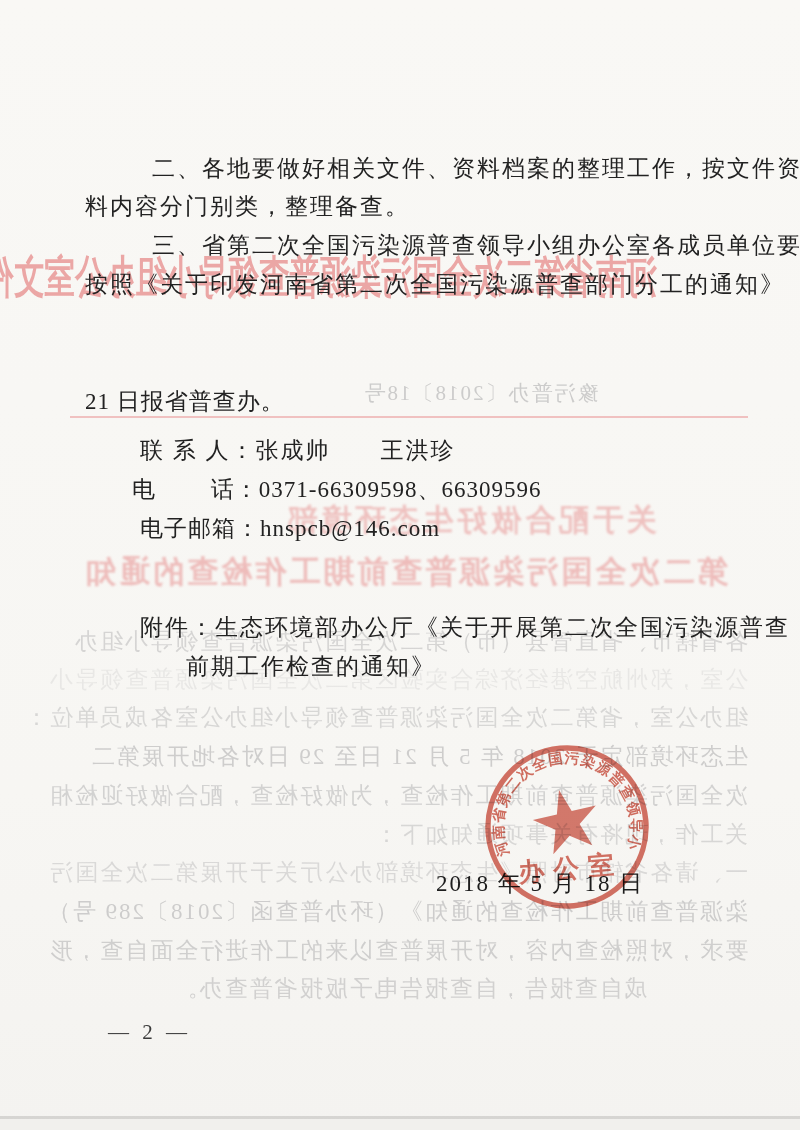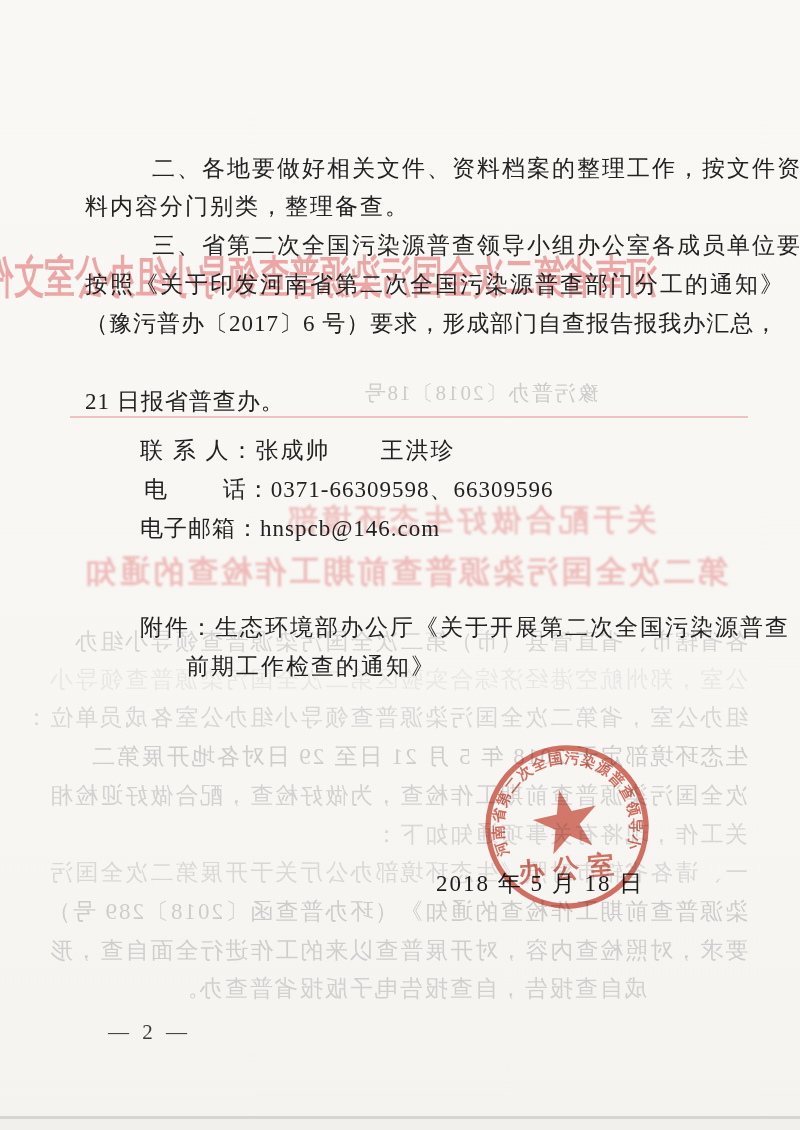--- a/index.html
+++ b/index.html
@@ -99,25 +99,24 @@
     <div class="bleed-item bleed-body" style="top:896px;opacity:0.34">染源普查前期工作检查的通知》（环办普查函〔2018〕289 号）</div>
     <div class="bleed-item bleed-body" style="top:935px;opacity:0.32">要求，对照检查内容，对开展普查以来的工作进行全面自查，形</div>
     <div class="bleed-item bleed-body" style="top:973px;opacity:0.30;text-align:center">成自查报告，自查报告电子版报省普查办。</div>
   </div>
 
   <div class="ink">
     <div class="bodyline" style="top:155px;left:152px">二、各地要做好相关文件、资料档案的整理工作，按文件资</div>
     <div class="bodyline" style="top:193px;left:85px">料内容分门别类，整理备查。</div>
     <div class="bodyline" style="top:232px;left:152px">三、省第二次全国污染源普查领导小组办公室各成员单位要</div>
     <div class="bodyline" style="top:271px;left:85px">按照《关于印发河南省第二次全国污染源普查部门分工的通知》</div>
-    <div class="bodyline num" style="top:310px;left:85px">（豫污普办〔2017〕6 号）要求，形成部门自查报告报我办汇总，</div>
     <div class="bodyline num" style="top:388px;left:85px">21 日报省普查办。</div>
 
     <div class="bodyline" style="top:437px;left:140px">联 系 人：张成帅　　王洪珍</div>
-    <div class="bodyline num" style="top:476px;left:144px">电　　 话：0371-66309598、66309596</div>
+    <div class="bodyline num" style="top:476px;left:132px">电　　 话：0371-66309598、66309596</div>
     <div class="bodyline num" style="top:515px;left:140px">电子邮箱：hnspcb@146.com</div>
 
     <div class="bodyline" style="top:614px;left:140px">附件：生态环境部办公厅《关于开展第二次全国污染源普查</div>
     <div class="bodyline" style="top:653px;left:186px">前期工作检查的通知》</div>
 
     <div class="date-line">2018 年 5 月 18 日</div>
     <div class="page-number">— 2 —</div>
   </div>
 
   <div class="seal">

